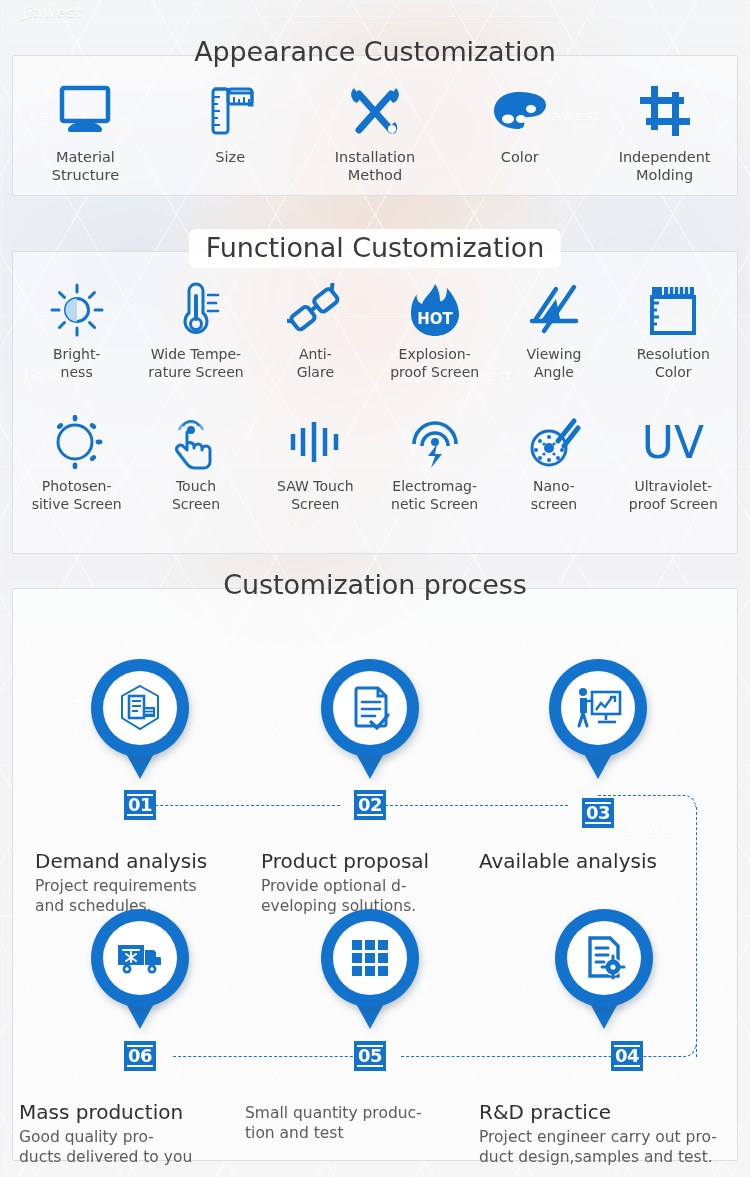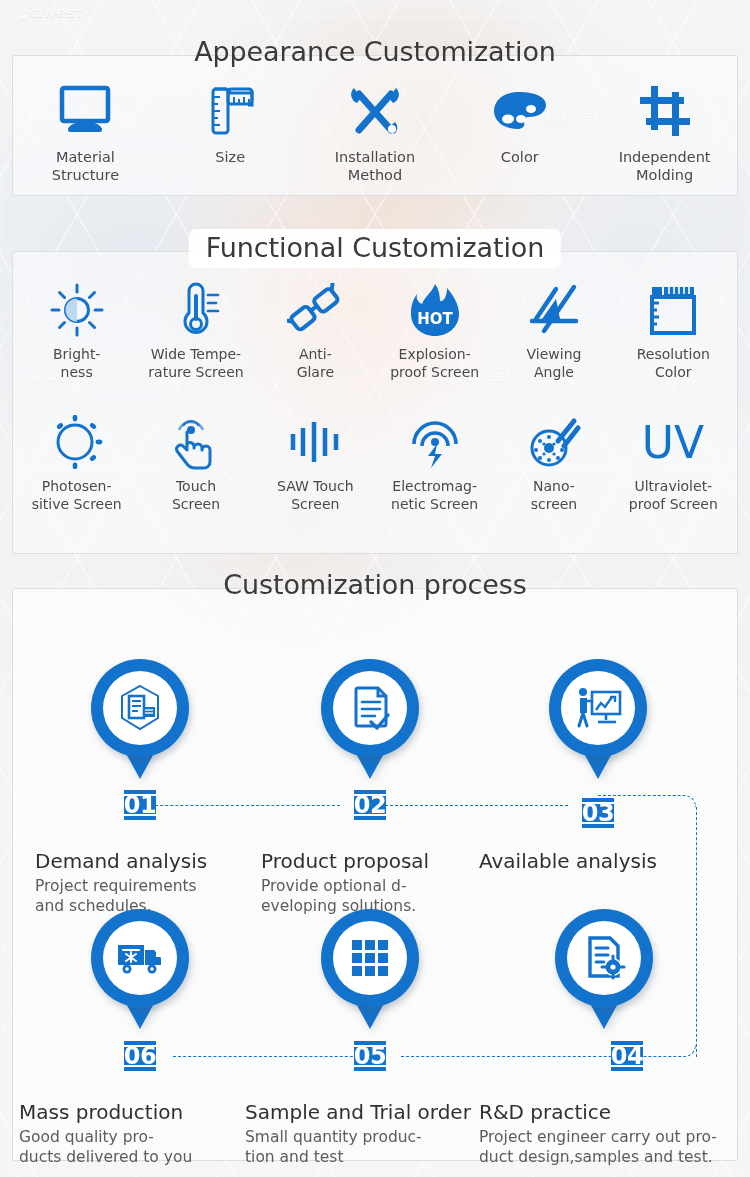--- a/index.html
+++ b/index.html
@@ -156,21 +156,21 @@
     height: 58px;
   }
 
   .step-num {
     position: absolute;
     width: 32px; height: 30px;
     background: #1272cc;
     color: #fff;
     font-family: "DejaVu Sans", sans-serif;
     font-weight: 700;
-    font-size: 24px;
+    font-size: 18px;
     display: flex; align-items: center; justify-content: center;
     letter-spacing: -0.5px;
     z-index: 6;
   }
   .step-num span {
     display: block;
     border-top: 2px solid #fff;
     border-bottom: 2px solid #fff;
     line-height: 18px;
     padding: 0 1px;
@@ -711,21 +711,20 @@
               <rect x="16" y="29" width="10" height="10"></rect>
               <rect x="29" y="29" width="10" height="10"></rect>
             </g>
           </svg>
         </div>
       </div>
       <div class="step-num" style="left:341px; top:452px;">
         <span>05</span>
       </div>
       <div class="step-text" style="left:232px; top:484px; width:235px;">
-        <div class="step-title">Sample and Trial order</div>
         <div class="step-desc">
           <span>Small quantity produc-</span><br>
           <span>tion and test</span>
         </div>
       </div>
 
       <div class="pin" style="left:542px; top:320px;">
         <div class="pin-tail"></div>
         <div class="pin-body"></div>
         <div class="pin-glyph">

